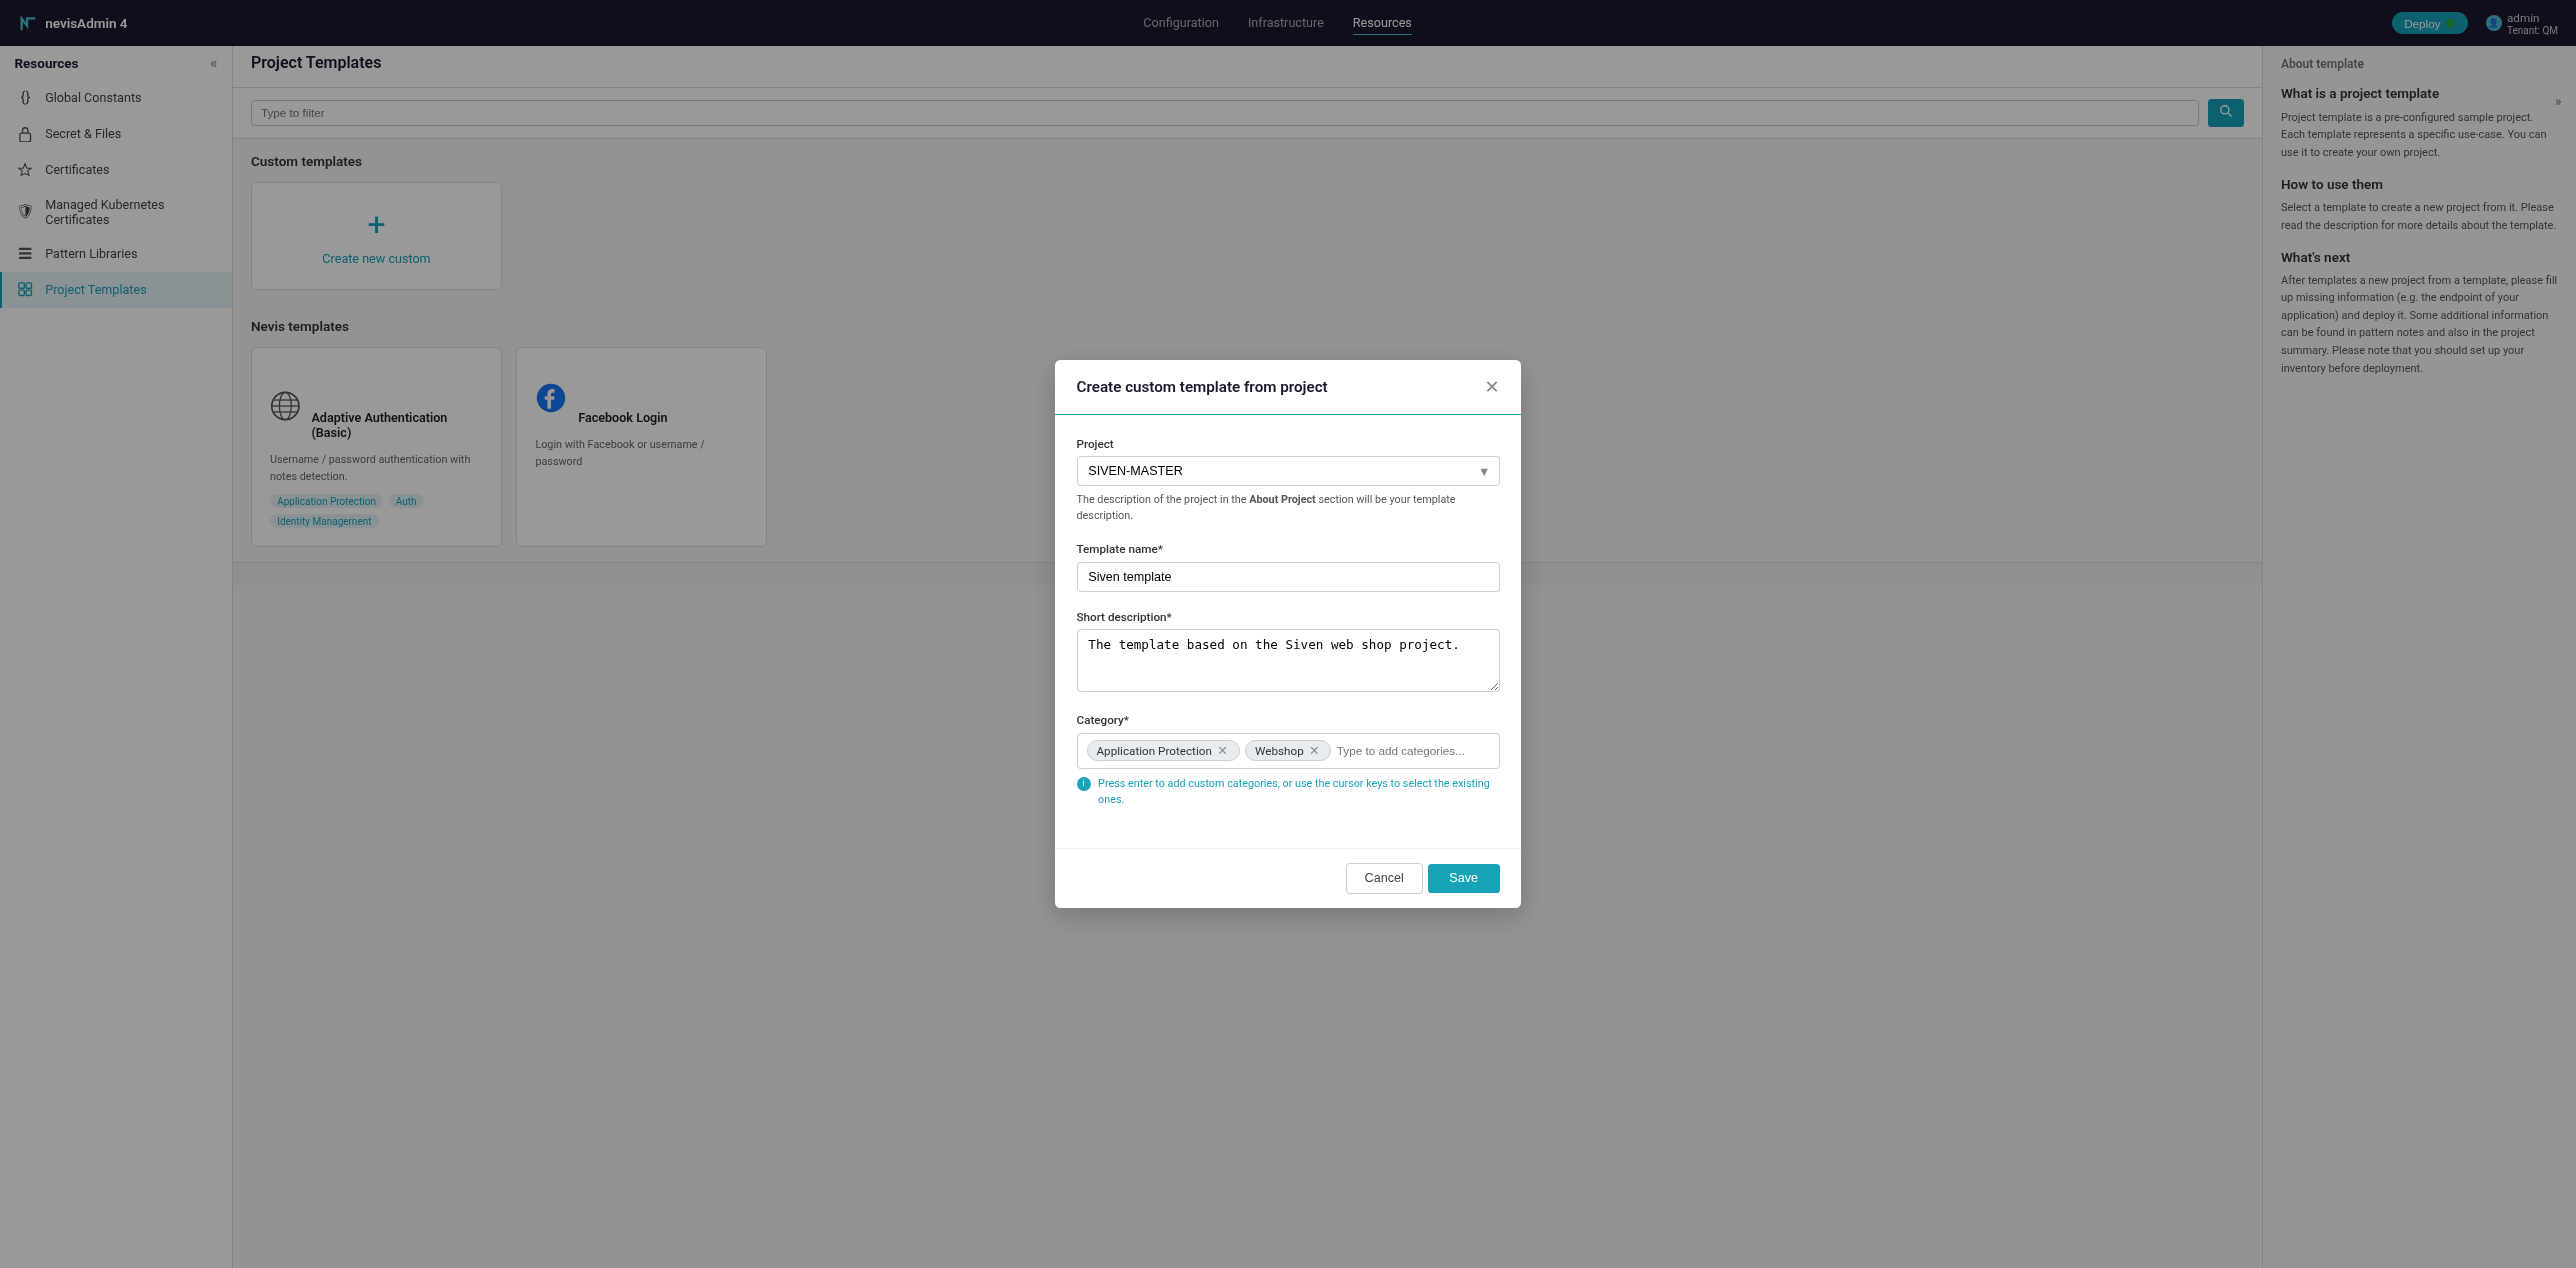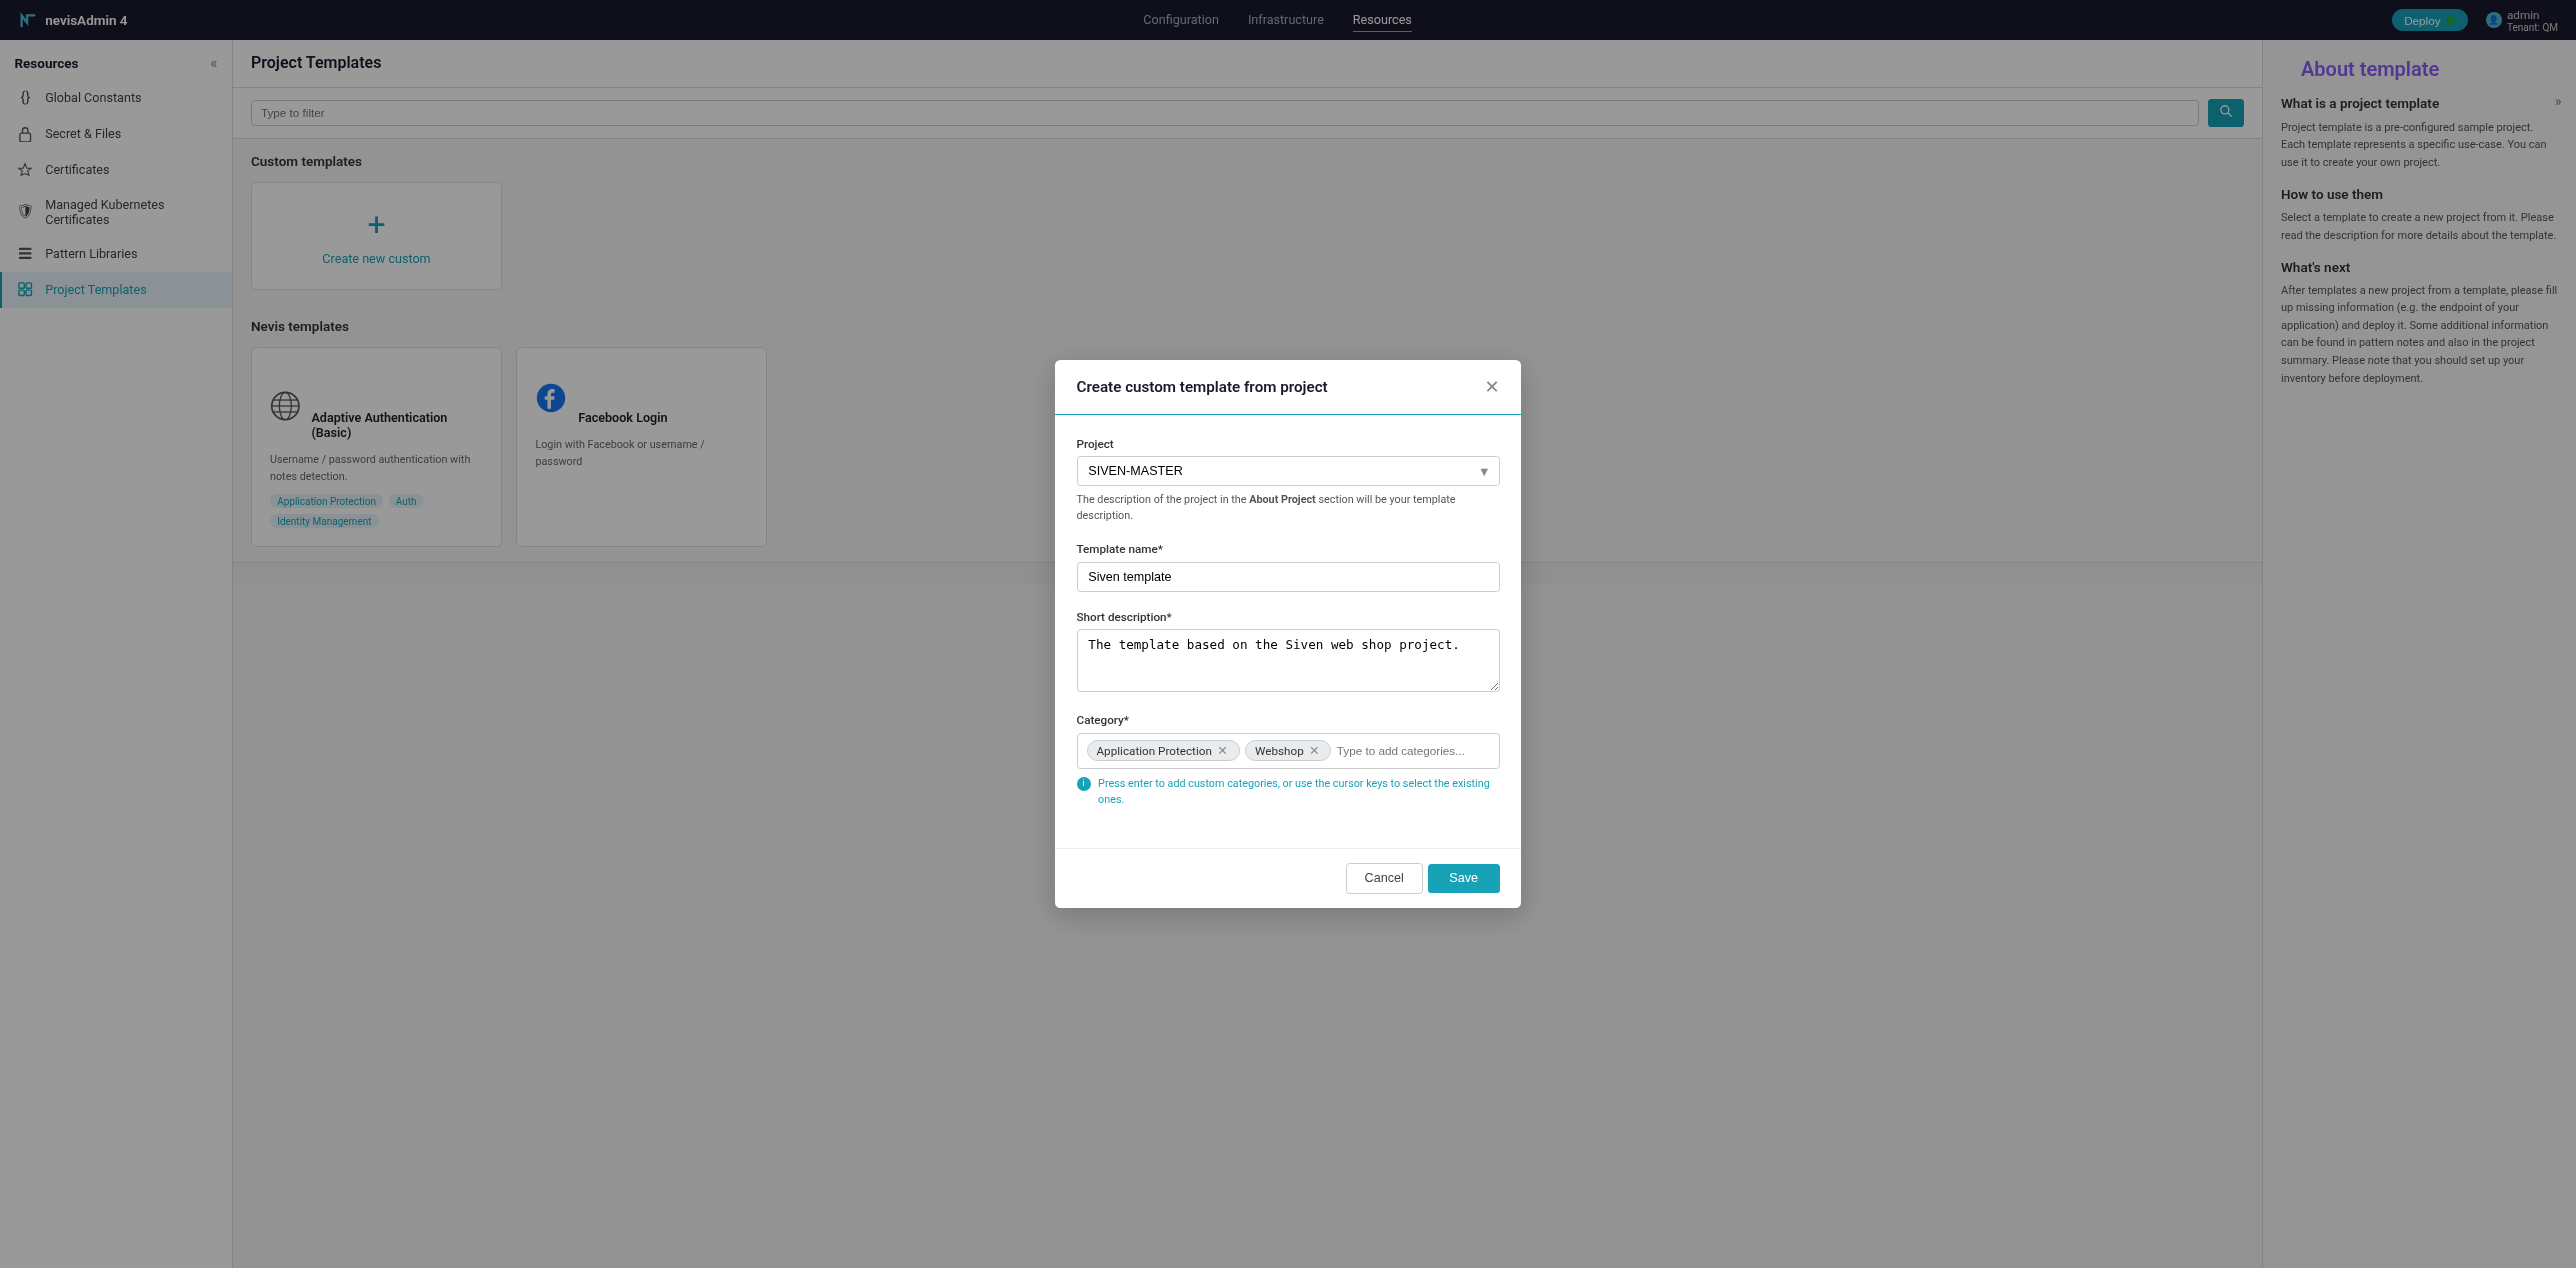--- a/index.html
+++ b/index.html
@@ -1,20 +1,20 @@
 <!DOCTYPE html>
 <html style="font-size:14.4px"><head>
   <meta charset="utf-8">
   <style>
     * { box-sizing: border-box; margin: 0; padding: 0; }
     body { font-family: -apple-system, BlinkMacSystemFont, 'Segoe UI', Roboto, sans-serif; background: #f0f0f0; height: 100vh; overflow: hidden; font-size: 12.6px; }
 
     
     .top-nav {
-      display: flex; align-items: center; background: #1a1a2e; height: 40px;
+      display: flex; align-items: center; background: #1a1a2e; height: 46px;
       padding: 0 18px; color: #fff; position: fixed; top: 0; left: 0; right: 0; z-index: 100;
     }
     .top-nav .brand { display: flex; align-items: center; gap: 7.2px; font-weight: 600; font-size: 13.5px; color: #fff; margin-right: 36px; }
     .top-nav .brand .logo { width: 20px; height: 20px; }
     .top-nav .nav-items { display: flex; gap: 29px; flex: 1; justify-content: center; }
     .top-nav .nav-item { color: #aab; font-size: 12.6px; cursor: pointer; padding: 3.6px 0; }
     .top-nav .nav-item.active { color: #fff; border-bottom: 1.8px solid #4db8d4; }
     .top-nav .deploy-btn {
       display: flex; align-items: center; gap: 5.4px; background: #17a2b8; color: #fff;
       border: none; border-radius: 18px; padding: 4.5px 12.6px; font-size: 11.7px; cursor: pointer;
@@ -64,21 +64,21 @@
       min-height: 108px; color: #17a2b8; font-size: 12.6px; gap: 7.2px;
     }
     .create-plus { font-size: 32px; color: #17a2b8; }
     .card-title { font-weight: 600; font-size: 12.6px; margin-bottom: 5.4px; color: #222; margin-top: 44px; }
     .card-desc { font-size: 10.8px; color: #666; line-height: 1.5; }
     .card-tags { display: flex; flex-wrap: wrap; gap: 5.4px; margin-top: 9px; }
     .card-tag { background: #e8f4f8; color: #17a2b8; font-size: 10px; padding: 1.8px 7.2px; border-radius: 9px; }
 
     
     .right-panel { width: 314px; background: #f9f9f9; border-left: 0.9px solid #ddd; padding: 18px; overflow-y: auto; flex-shrink: 0; }
-    .right-panel-title { font-size: 20px; font-weight: 600; color: #8b5cf6; margin-bottom: 14.4px; margin-left: 20px; }
+    .right-panel-title { font-size: 12px; font-weight: 600; color: #737373; margin-bottom: 14.4px; }
     .rp-section-title { font-size: 13.5px; font-weight: 600; color: #333; margin-bottom: 7.2px; margin-top: 14.4px; }
     .rp-text { font-size: 11px; color: #555; line-height: 1.6; }
     .rp-expand { position: absolute; top: 54px; right: 14.4px; color: #888; cursor: pointer; font-size: 14.4px; }
 
     
     .page-footer { text-align: center; padding: 5.4px; font-size: 10px; color: #888; background: #f0f0f0; border-top: 0.9px solid #ddd; }
 
     
     .modal-overlay {
       position: fixed; top: 0; left: 0; right: 0; bottom: 0;

